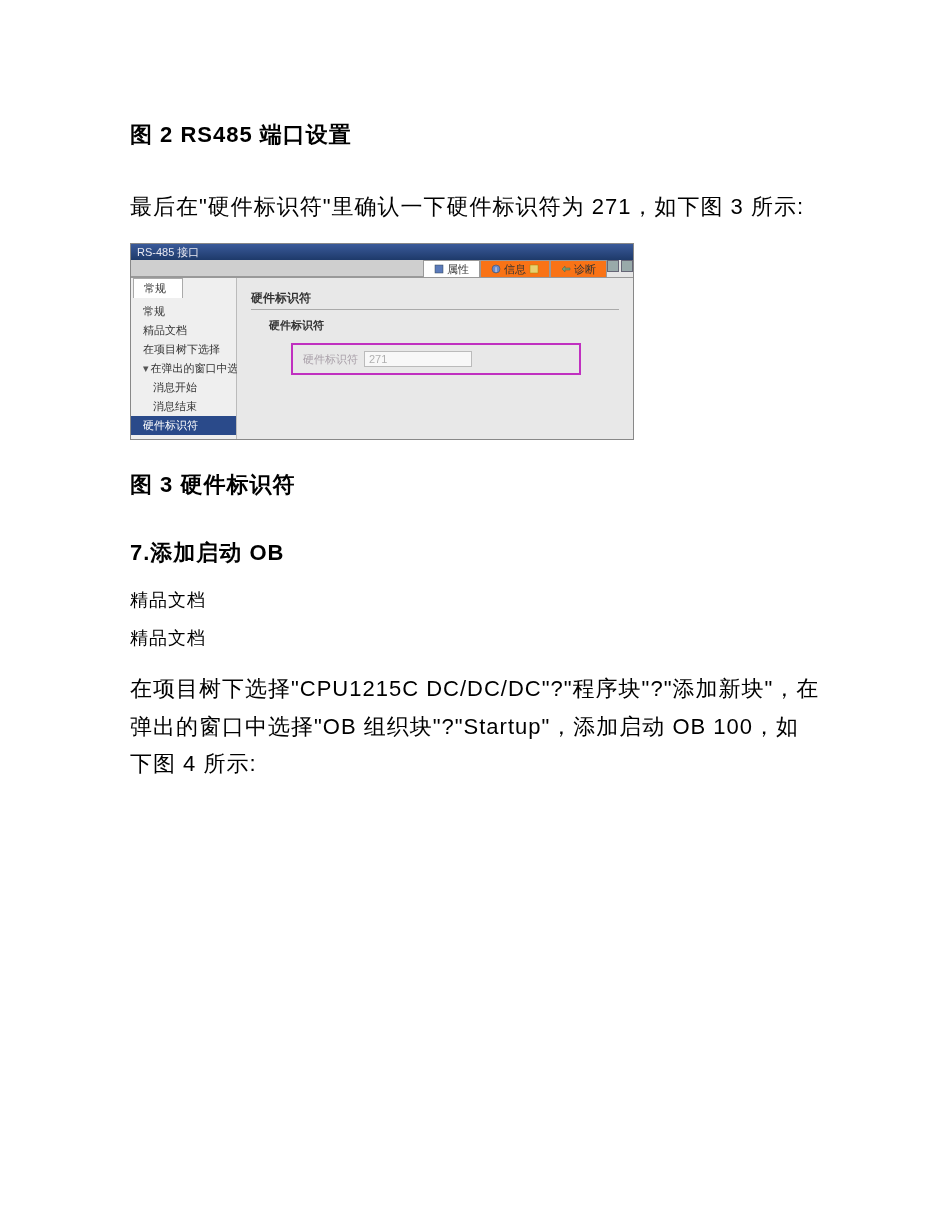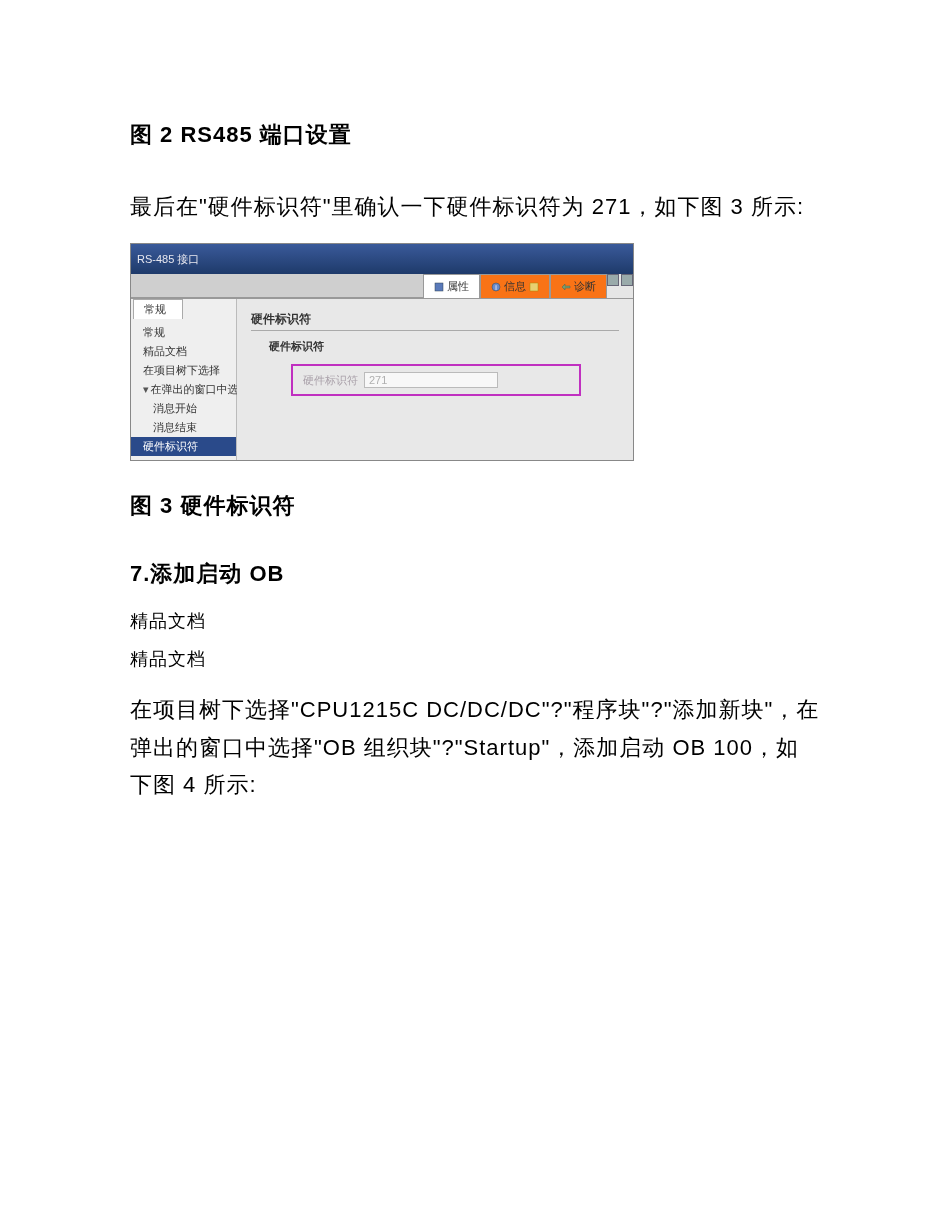--- a/index.html
+++ b/index.html
@@ -36,30 +36,30 @@
 
   
   .ui-shot {
     width: 504px;
     margin: 18px 0 30px 0;
     border: 1px solid #888;
     background: #d6d6d6;
     font-family: "SimSun", sans-serif;
   }
   .ui-titlebar {
-    height: 30px;
+    height: 16px;
     background: linear-gradient(#3a5a9a, #1e3a6a);
     color: #e8e8f0;
     font-size: 11px;
     padding: 2px 6px;
     display: flex;
     align-items: center;
   }
   .ui-tabstrip {
-    height: 25px;
+    height: 18px;
     display: flex;
     background: #e6e6e6;
     border-bottom: 1px solid #999;
   }
   .tab-spacer { flex: 1; background: #cfcfcf; border-bottom: 1px solid #999; }
   .ui-tab {
     font-size: 11px;
     padding: 2px 10px;
     border: 1px solid #999;
     border-bottom: none;
@@ -137,21 +137,21 @@
   .field-label {
     font-size: 11px;
     color: #a9a0a9;
   }
   .field-input {
     border: 1px solid #bbb;
     background: #f8f8f8;
     color: #b0b0b0;
     font-size: 11px;
     padding: 1px 4px;
-    width: 134px;
+    width: 108px;
     height: 16px;
   }
   .win-ctrls { margin-left: auto; display: flex; gap: 2px; }
   .win-ctrl {
     width: 12px; height: 12px; background: #9aa; border: 1px solid #667;
   }
 </style>
 </head>
 <body>
 

